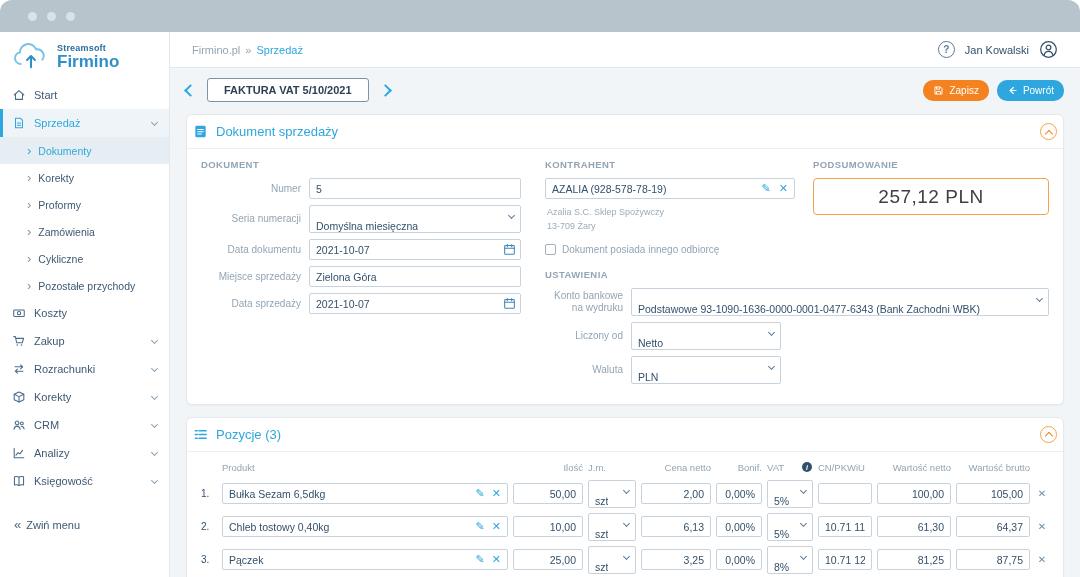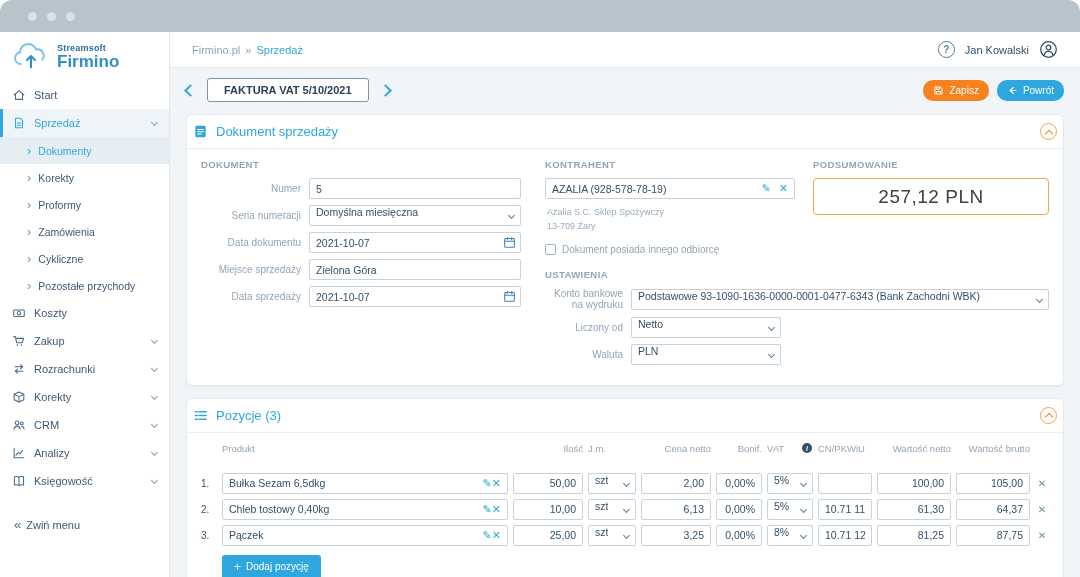--- a/index.html
+++ b/index.html
@@ -97,22 +97,22 @@
   .sec-heading { font-size:9.5px; font-weight:bold; color:#93a5b5; letter-spacing:.4px;
     margin-bottom:8px; }
   .frow { display:flex; align-items:center; gap:8px; margin-bottom:6px; }
   .flabel { width:100px; flex:0 0 auto; text-align:right; font-size:10px; color:#93a5b5;
     line-height:1.15; }
   .us .flabel { width:78px; }
   input.fin, .tin { height:21px; border:1px solid #c7d2dc; border-radius:2px;
     font-size:10.5px; color:#33506b; padding:0 6px; background:#fff; width:100%;
     font-family:inherit; outline:none; min-width:0; }
   .fwrap { flex:1; min-width:0; display:flex; }
-  .fselect { height:21px; border:1px solid #c7d2dc; border-radius:2px; background:#fff;
-    font-size:10.5px; color:#33506b; padding:0 16px 0 6px; display:flex; align-items:flex-start;
+  .fselect { height:28px; border:1px solid #c7d2dc; border-radius:2px; background:#fff;
+    font-size:10.5px; color:#33506b; padding:0 16px 0 6px; display:flex; align-items:flex-end;
     position:relative; flex:1; min-width:0; cursor:pointer; }
   .fselect > span:first-child { overflow:hidden; white-space:nowrap; text-overflow:ellipsis; }
   .schev { position:absolute; right:6px; top:7px; width:5px; height:5px;
     border-right:1.4px solid #5b7c9b; border-bottom:1.4px solid #5b7c9b;
     transform:rotate(45deg); }
   .fdate { position:relative; flex:1; min-width:0; display:flex; align-items:center; }
   .fdate input { padding-right:22px; }
   .cal-icon { position:absolute; right:5px; width:13px; height:13px; color:#3d85b8;
     cursor:pointer; display:flex; }
   .cal-icon svg { width:13px; height:13px; }
@@ -130,30 +130,30 @@
   .total-box { border:1.5px solid #f5a34a; border-radius:4px; height:37px; display:flex;
     align-items:center; justify-content:center; font-size:19px; color:#404040;
     letter-spacing:.5px; }
 
   .ustawienia { margin-top:14px; }
 
   
   .prow { display:grid;
     grid-template-columns:16px minmax(0,1fr) 70px 48px 70px 46px 46px 54px 74px 74px 14px;
     gap:5px; align-items:center; margin-bottom:5px; }
-  .phead { margin-bottom:19px; }
+  .phead { margin-bottom:7px; }
   .th { font-size:9.5px; color:#93a5b5; }
   .left { text-align:left; } .right { text-align:right; }
   .vat-h { display:flex; align-items:center; gap:18px; }
   .info-dot { width:10px; height:10px; border-radius:50%; background:#33506b; color:#fff;
     font-size:7px; font-style:italic; font-weight:bold; display:inline-flex;
     align-items:center; justify-content:center; cursor:pointer; }
   .rnum { font-size:10px; color:#33506b; }
   .pcell-prod { display:flex; align-items:center; border:1px solid #c7d2dc; border-radius:2px;
-    height:21px; padding:0 6px; background:#fff; min-width:0; }
+    height:21px; padding:0 6px; gap:7px; background:#fff; min-width:0; }
   .prod-name { flex:1; font-size:10.5px; color:#33506b; overflow:hidden; white-space:nowrap; }
   .tin.num { text-align:right; }
   .row-remove { color:#6c8fa6; font-size:10px; text-align:center; cursor:pointer; }
 
   .btn-add { background:#2ea7de; color:#fff; border:none; border-radius:3px; font-size:10px;
     padding:6px 12px; display:inline-flex; align-items:center; gap:5px; cursor:pointer;
     margin:4px 0 12px 21px; font-family:inherit; }
   .btn-add .plus { font-size:12px; line-height:1; }
 </style>
 </head>

